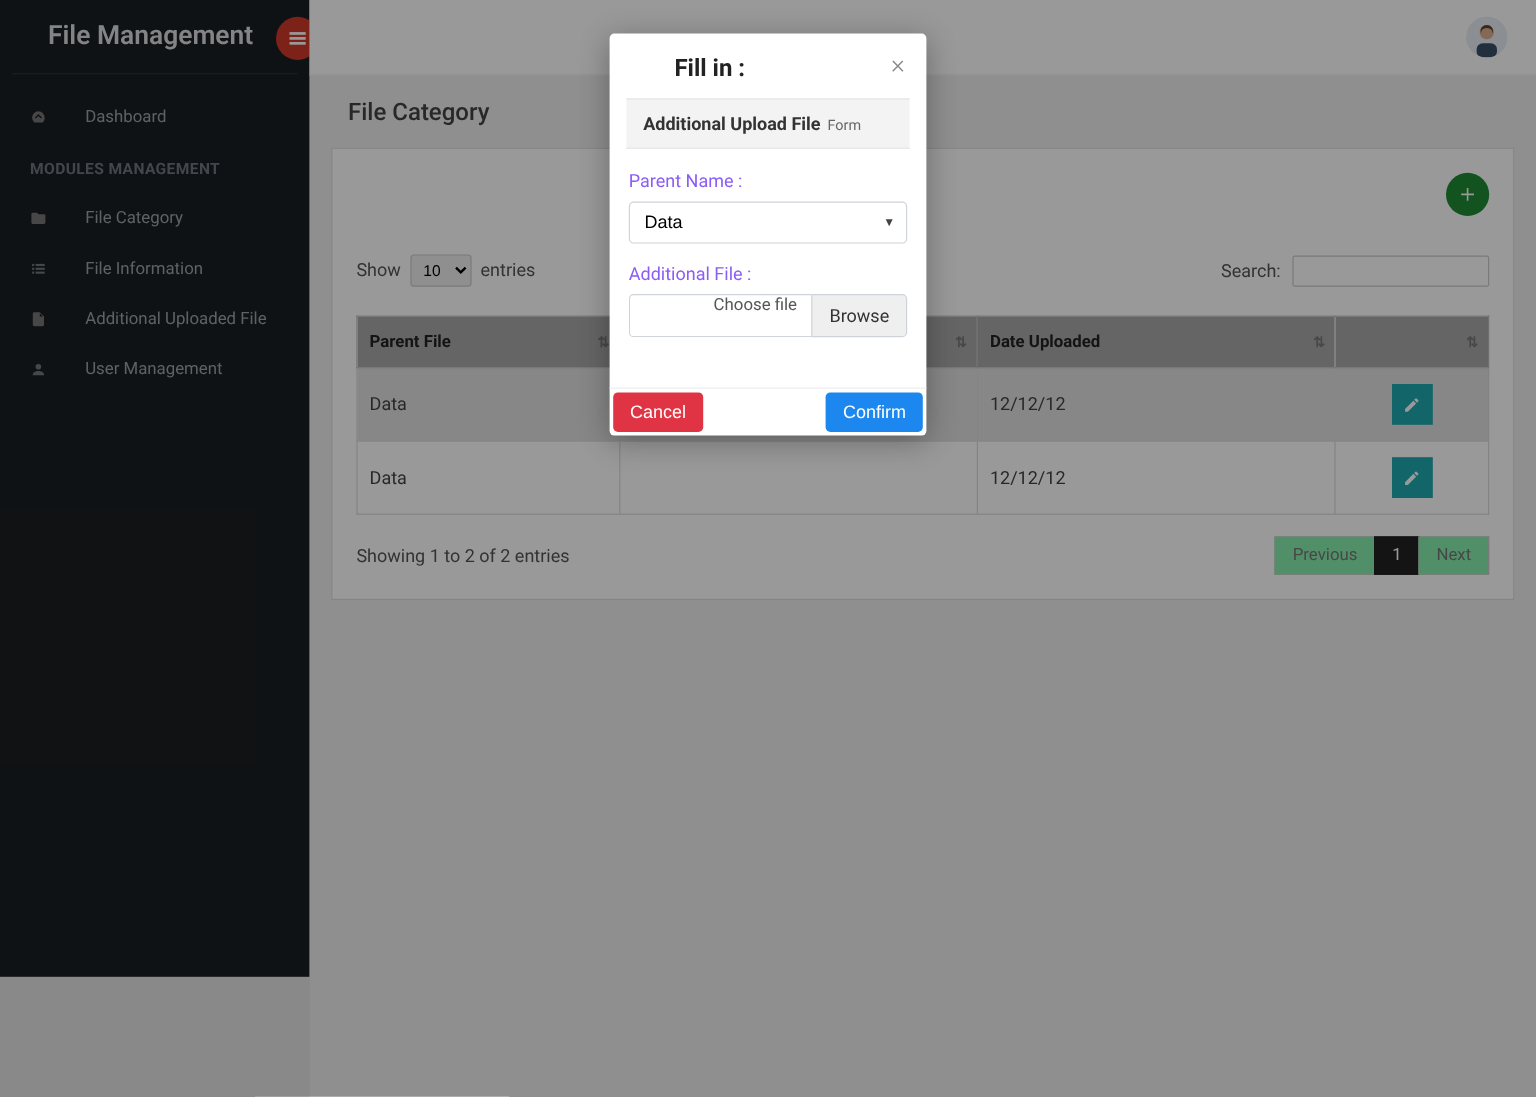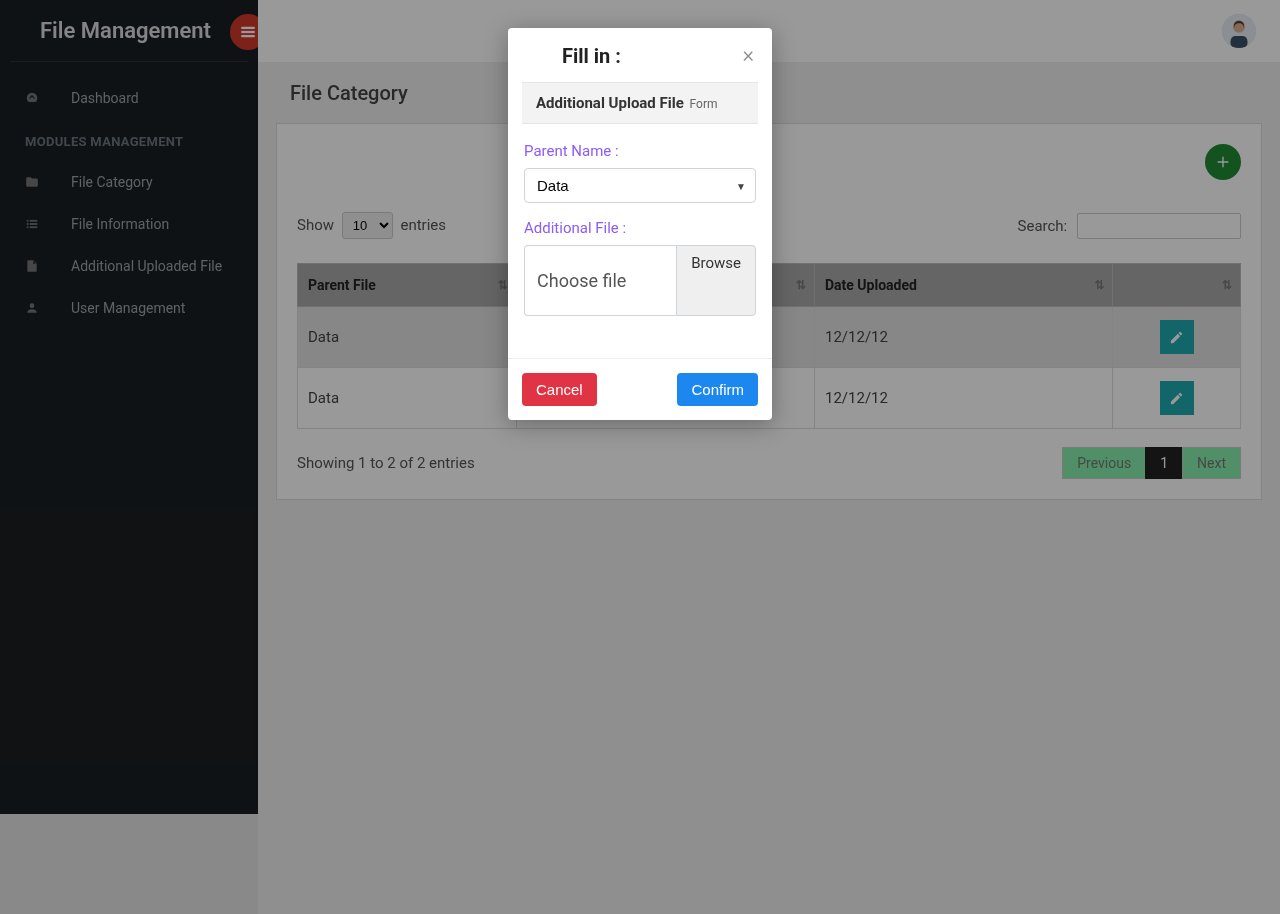--- a/index.html
+++ b/index.html
@@ -61,23 +61,23 @@
 .modal-body { padding: 0 14px 26px; }
 .form-title { background: #f3f3f3; padding: 11px 14px; border-top: 1px solid #e5e5e5; border-bottom: 1px solid #e5e5e5; font-size: 15px; margin-bottom: 18px; }
 .form-title b { font-weight: 700; }
 .form-title small { font-size: 12px; color: #666; font-weight: 400; margin-left: 2px; }
 .form-group { margin-bottom: 16px; padding: 0 2px; }
 .form-group label { display: block; font-size: 15px; color: #8b5cf6; margin-bottom: 8px; }
 .form-select-wrap { position: relative; }
 .form-select { width: 100%; border: 1px solid #ced4da; border-radius: 4px; padding: 8px 28px 8px 12px; font-size: 15px; appearance: none; background: #fff; }
 .form-select-caret { position: absolute; right: 10px; top: 50%; transform: translateY(-50%); font-size: 10px; color: #444; pointer-events: none; }
 .file-input { display: flex; }
-.file-input .file-label { flex: 1; border: 1px solid #ced4da; border-right: 0; border-radius: 4px 0 0 4px; padding: 24px 12px; font-size: 18px; color: #555; }
+.file-input .file-label { flex: 1; border: 1px solid #ced4da; border-right: 0; border-radius: 4px 0 0 4px; padding: 0 12px; font-size: 14px; color: #555; text-align: right; }
 .file-input .browse { border: 1px solid #ced4da; background: #efefef; padding: 8px 14px; border-radius: 0 4px 4px 0; font-size: 15px; cursor: pointer; }
-.modal-footer { display: flex; justify-content: space-between; padding: 14px; border-top: 1px solid #eee; }
+.modal-footer { display: flex; justify-content: space-between; padding: 3px; border-top: 1px solid #eee; }
 .btn { border: none; padding: 8px 14px; border-radius: 4px; font-size: 15px; cursor: pointer; color: #fff; }
 .btn-cancel { background: #e03444; }
 .btn-confirm { background: #1d87f0; }
 </style>
 </head>
 <body>
 
 <div class="sidebar">
   <div class="sidebar-header">
     <h2>File Management</h2>

